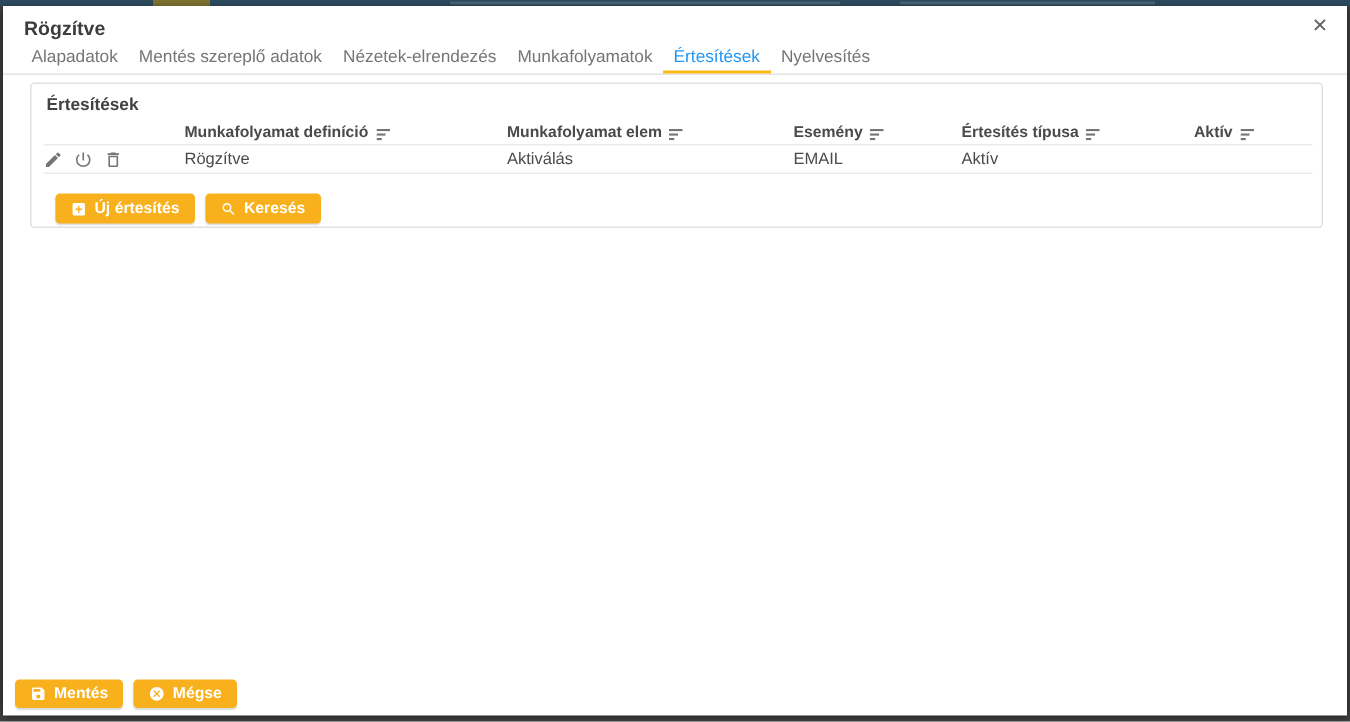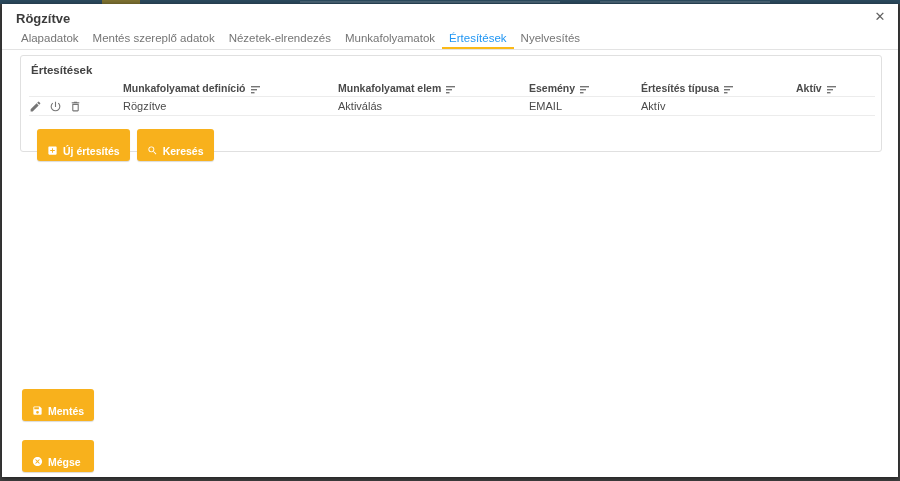--- a/index.html
+++ b/index.html
@@ -73,33 +73,33 @@
   .row-actions { display:flex; align-items:center; gap:7px; }
   .action-icon { width:13px; height:13px; cursor:pointer; display:inline-flex; }
   .action-icon svg { width:13px; height:13px; fill:#757575; }
 
   .sort-icon { display:inline-block; cursor:pointer; }
   .sort-icon svg { display:block; }
 
   .panel-buttons { display:flex; gap:7px; margin:13px 0 0 8px; }
 
   .btn {
-    display:inline-flex; align-items:flex-start; gap:5px;
-    height:20px; padding:16px 10px;
+    display:inline-flex; align-items:flex-end; gap:5px;
+    height:20px; padding:4px 10px;
     background:#F8B11C; border:none; border-radius:3px;
     color:#ffffff; font-size:10.5px; font-weight:bold;
     font-family:"Liberation Sans", sans-serif;
     cursor:pointer; white-space:nowrap;
     box-shadow:0 1px 1px rgba(0,0,0,0.15);
   }
   .btn svg { width:11px; height:11px; fill:#ffffff; }
 
   .footer-buttons {
-    position:absolute; left:20px; bottom:5px;
-    display:flex; gap:19px;flex-direction:column;
+    position:absolute; left:8px; bottom:5px;
+    display:flex; gap:7px;
   }
   .footer-buttons .btn { height:19px; }
 </style>
 </head>
 <body>
 
 <div class="top-strip">
   <div class="strip-accent"></div>
   <div class="strip-dash" style="left:300px; width:260px;"></div>
   <div class="strip-dash" style="left:600px; width:170px;"></div>

